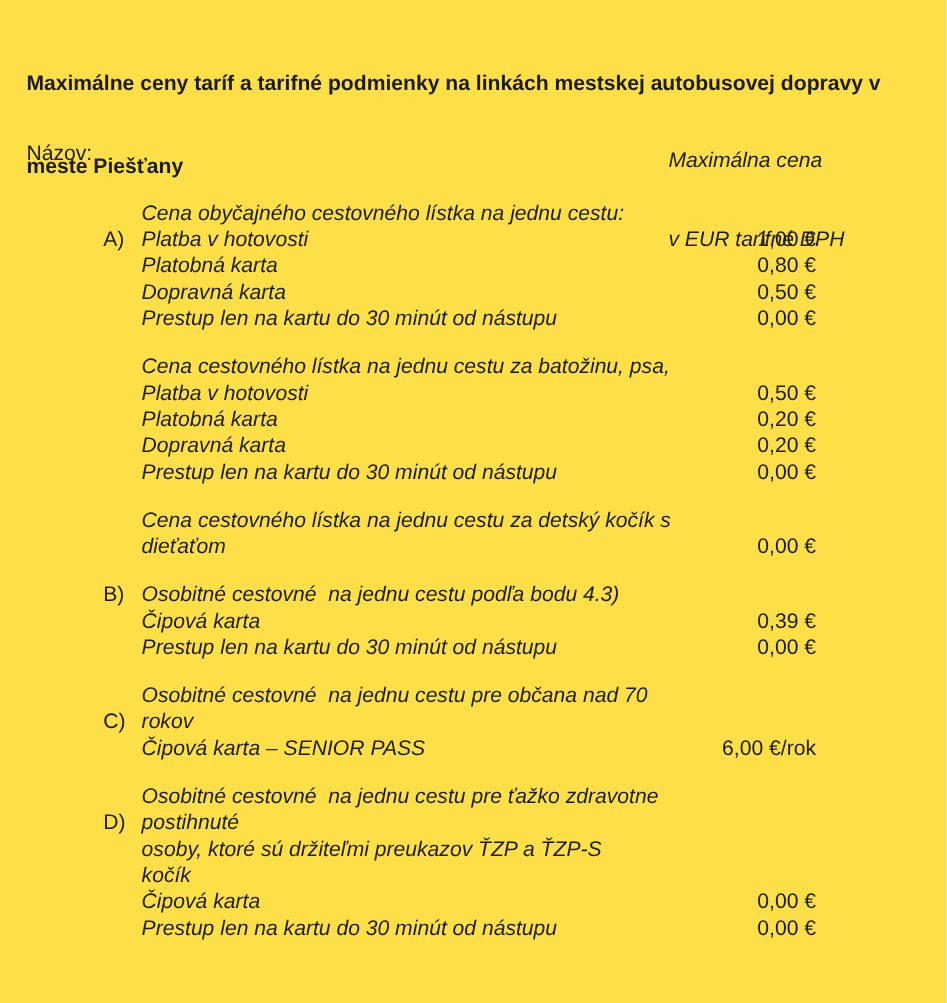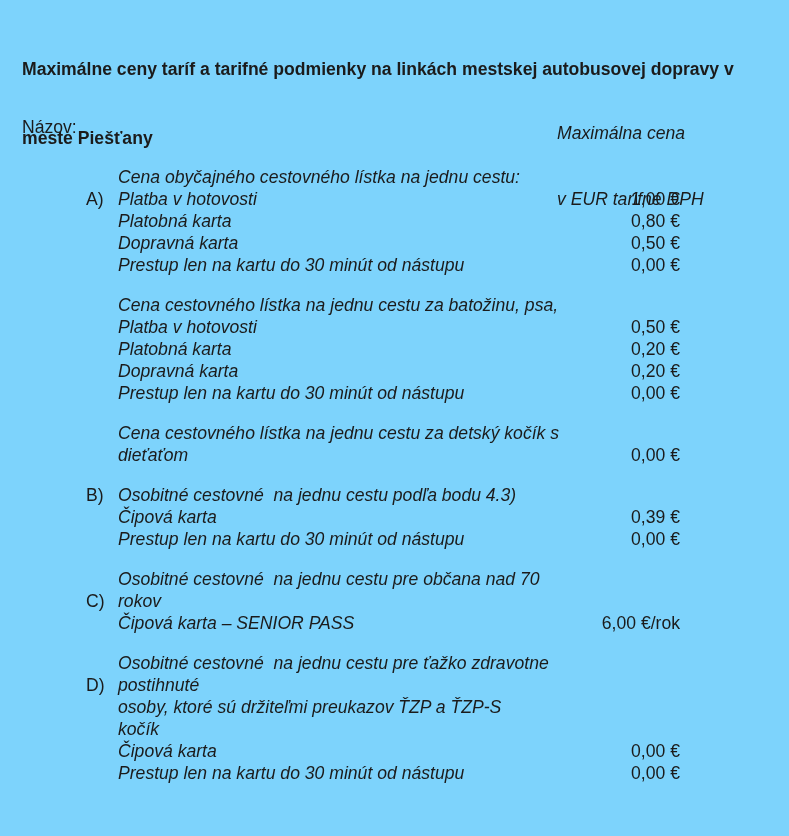--- a/index.html
+++ b/index.html
@@ -4,21 +4,21 @@
 <style>
   html, body {
     margin: 0;
     padding: 0;
     background: #ffffff;
   }
   .page {
     position: relative;
     width: 789px;
     height: 836px;
-    background: #7dd3fc;
+    background: #fde047;
     font-family: "Liberation Sans", sans-serif;
     font-size: 17.6px;
     line-height: 22px;
     color: #1b1b1b;
     overflow: hidden;
   }
   .doc-title {
     position: absolute;
     left: 22px;
     top: 12px;

